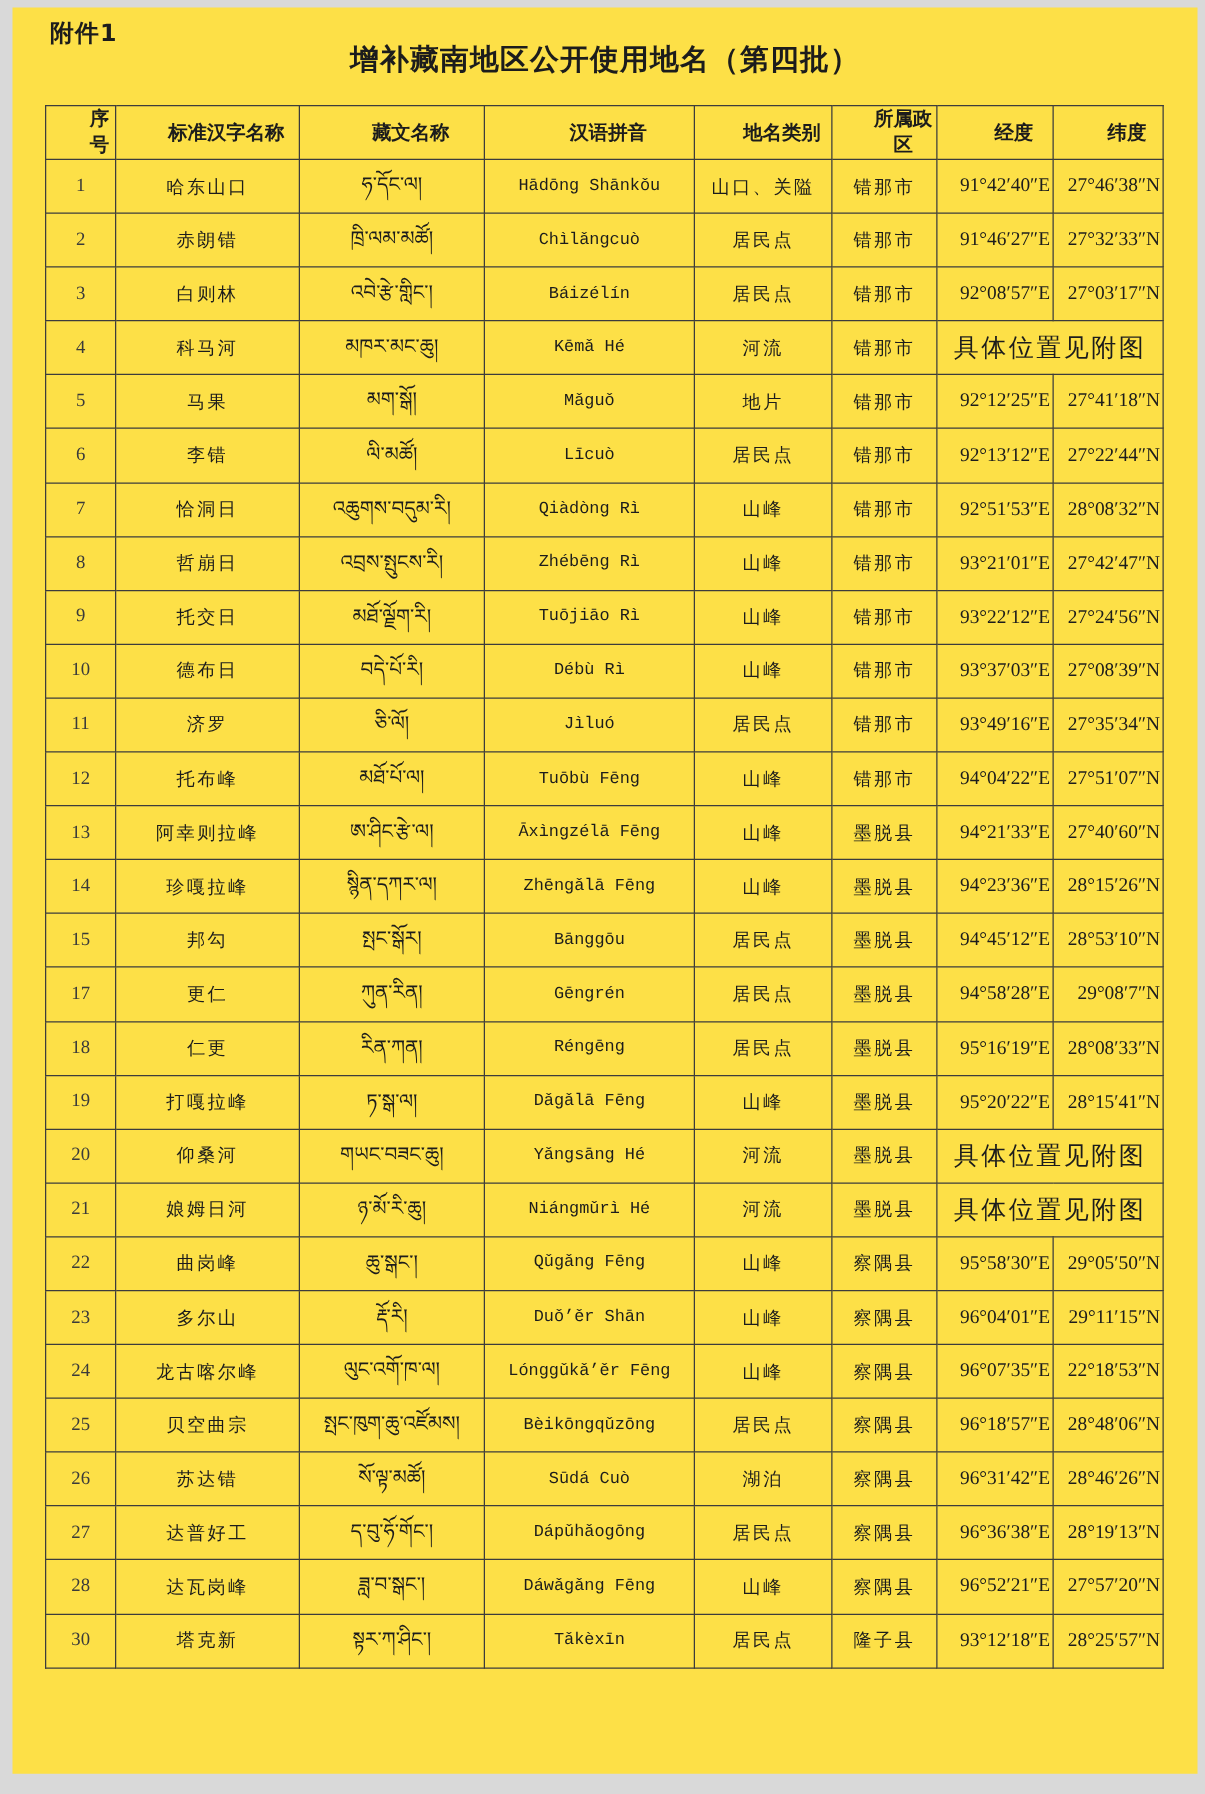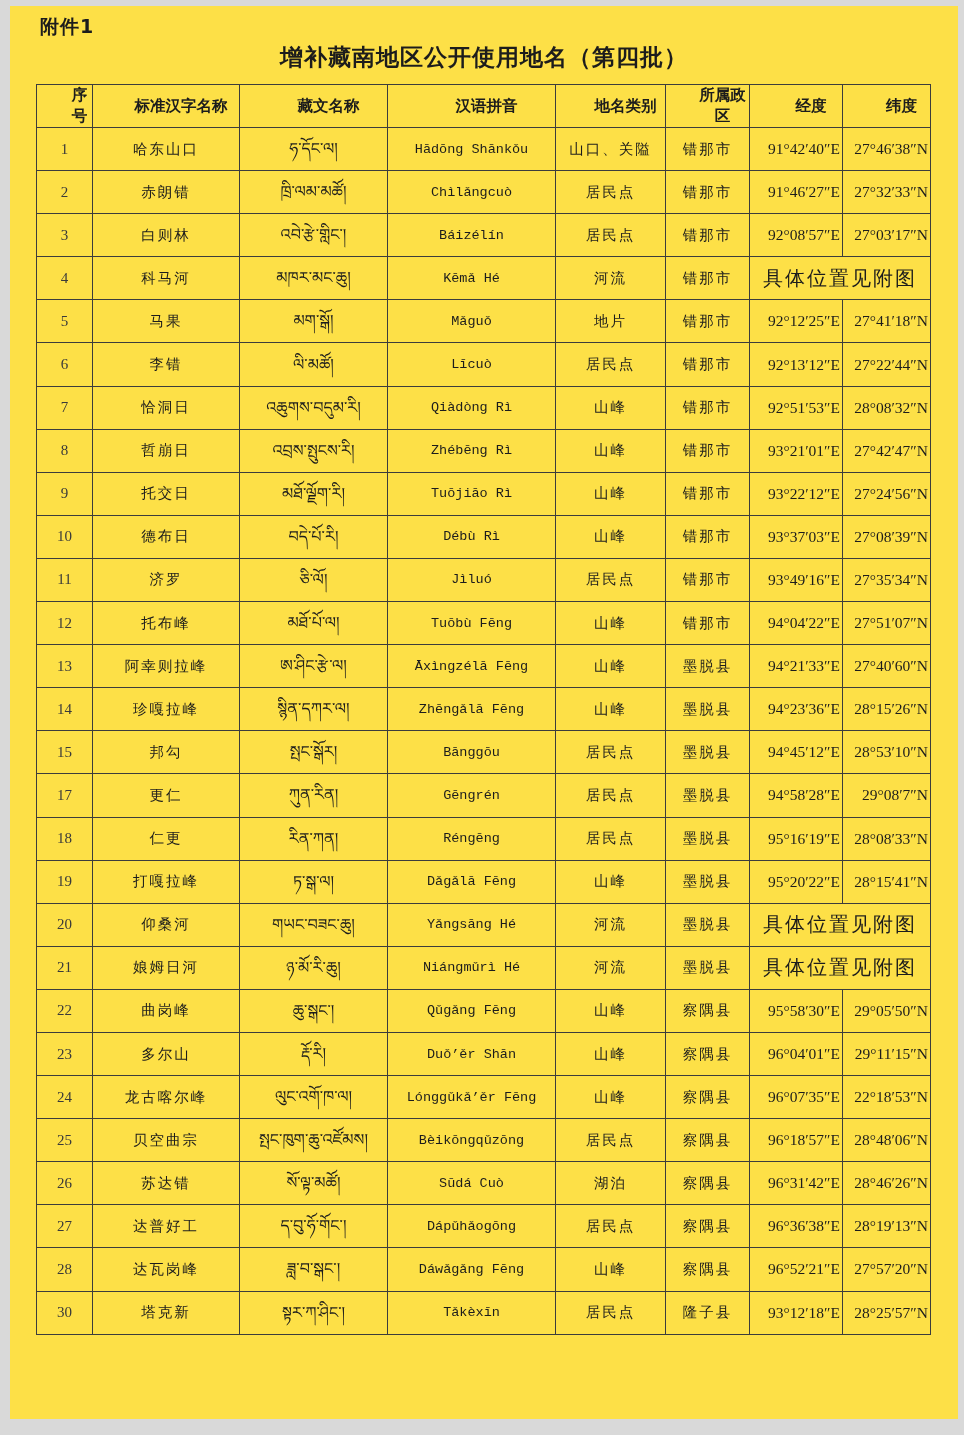--- a/index.html
+++ b/index.html
@@ -19,21 +19,21 @@
   .attachment {
     position: absolute;
     left: 30px; top: 8px;
     font-family: "DejaVu Sans", "Liberation Sans", sans-serif;
     font-weight: bold;
     font-size: 19px;
     letter-spacing: 1px;
   }
   .doc-title {
     position: absolute;
-    left: 0; right: 0; top: 36px;
+    left: 0; right: 0; top: 26px;
     text-align: center;
     font-family: "DejaVu Sans", "Liberation Sans", sans-serif;
     font-weight: bold;
     font-size: 23px;
     letter-spacing: 1px;
   }
   table.name-table {
     position: absolute;
     left: 26px; top: 78px;
     width: 894px;

